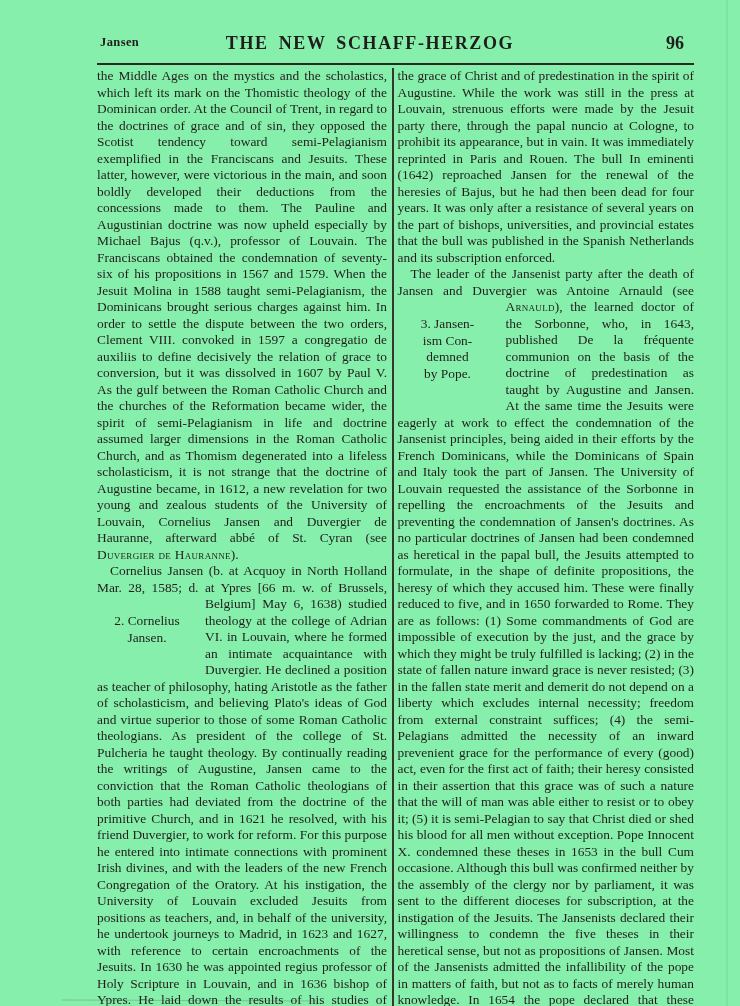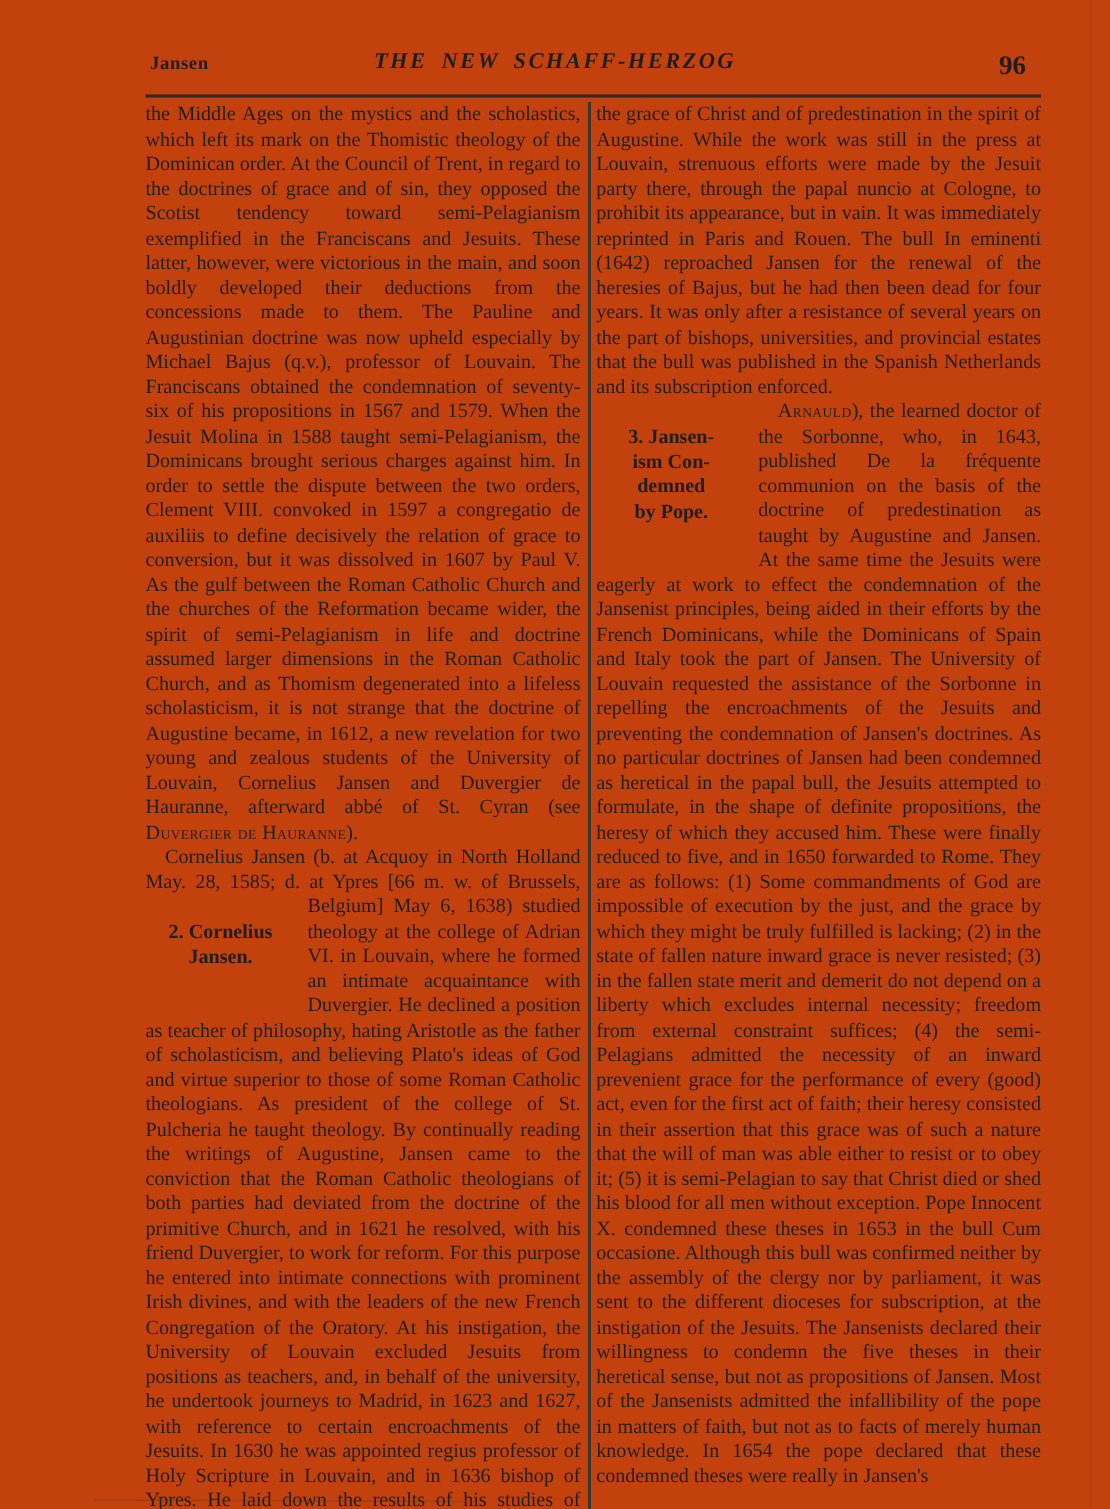--- a/index.html
+++ b/index.html
@@ -4,40 +4,39 @@
 <style>
   html, body { margin: 0; padding: 0; }
   body {
     width: 740px; height: 1006px;
     background: #f4f2ee;
     font-family: "Liberation Serif", "DejaVu Serif", serif;
   }
   .page {
     position: relative;
     width: 740px; height: 1006px;
-    background: #c2410c;
+    background: #86efac;
     color: #201e1a;
     overflow: hidden;
   }
   
   .header {
     position: absolute;
     top: 33px; left: 0; right: 0;
     height: 20px;
   }
   .running-head {
     position: absolute; left: 100px; top: 2px;
     font-size: 12.5px; font-weight: bold; letter-spacing: 0.4px;
   }
   .page-title {
     position: absolute; left: 0; right: 0; top: 0;
     text-align: center;
-    font-size: 15px; letter-spacing: 1.6px; font-weight: bold;
+    font-size: 18px; letter-spacing: 1.6px; font-weight: bold;
     word-spacing: 4px;
-    font-style: italic;
   }
   .page-number {
     position: absolute; right: 56px; top: 0;
     font-size: 18px; font-weight: bold;
   }
   .header-rule {
     position: absolute;
     top: 63px; left: 97px;
     width: 597px; height: 2px;
     background: #2b2923;
@@ -65,21 +64,21 @@
   .para { margin: 0; }
   .para.indent { text-indent: 13px; }
   .run { }
   .run.italic { }
   .run.smallcaps { font-variant: small-caps; letter-spacing: 0.3px; }
   .cutin {
     float: left;
     width: 100px;
     margin: 1px 8px 1px 0;
     padding: 16px 0;
-    font-weight: bold;
+    font-weight: normal;
     text-align: center;
     text-indent: 0;
     white-space: pre-line;
     line-height: 16.5px;
   }
   
   .edge-shade {
     position: absolute; top: 0; bottom: 0; right: 12px;
     width: 2px; background: rgba(70,65,55,0.07);
   }
@@ -99,27 +98,27 @@
     <span class="running-head">Jansen</span>
     <span class="page-title">THE NEW SCHAFF-HERZOG</span>
     <span class="page-number">96</span>
   </div>
 
   <div class="header-rule"></div>
 
   <div class="columns">
     <div class="col col-left">
         <p class="para"><span class="run">the Middle Ages on the mystics and the scholastics, which left its mark on the Thomistic theology of the Dominican order.  At the Council of Trent, in regard to the doctrines of grace and of sin, they opposed the Scotist tendency toward semi-Pelagianism exemplified in the Franciscans and Jesuits.  These latter, however, were victorious in the main, and soon boldly developed their deductions from the concessions made to them.  The Pauline and Augustinian doctrine was now upheld especially by Michael Bajus (q.v.), professor of Louvain.  The Franciscans obtained the condemnation of seventy-six of his propositions in 1567 and 1579.  When the Jesuit Molina in 1588 taught semi-Pelagianism, the Dominicans brought serious charges against him.  In order to settle the dispute between the two orders, Clement VIII. convoked in 1597 a </span><span class="run italic">congregatio de auxiliis</span><span class="run"> to define decisively the relation of grace to conversion, but it was dissolved in 1607 by Paul V.  As the gulf between the Roman Catholic Church and the churches of the Reformation became wider, the spirit of semi-Pelagianism in life and doctrine assumed larger dimensions in the Roman Catholic Church, and as Thomism degenerated into a lifeless scholasticism, it is not strange that the doctrine of Augustine became, in 1612, a new revelation for two young and zealous students of the University of Louvain, Cornelius Jansen and Duvergier de Hauranne, afterward abbé of St. Cyran (see </span><span class="run smallcaps">Duvergier de Hauranne</span><span class="run">).</span></p>
-        <p class="para indent"><span class="run">Cornelius Jansen (b. at Acquoy in North Holland May. 28, 1585; d. at Ypres [66 m. w. of Brussels, </span><span class="cutin">2. Cornelius
+        <p class="para indent"><span class="run">Cornelius Jansen (b. at Acquoy in North Holland Mar. 28, 1585; d. at Ypres [66 m. w. of Brussels, </span><span class="cutin">2. Cornelius
 Jansen.</span><span class="run">Belgium] May 6, 1638) studied theology at the college of Adrian VI. in Louvain, where he formed an intimate acquaintance with Duvergier.  He declined a position as teacher of philosophy, hating Aristotle as the father of scholasticism, and believing Plato's ideas of God and virtue superior to those of some Roman Catholic theologians.  As president of the college of St. Pulcheria he taught theology.  By continually reading the writings of Augustine, Jansen came to the conviction that the Roman Catholic theologians of both parties had deviated from the doctrine of the primitive Church, and in 1621 he resolved, with his friend Duvergier, to work for reform.  For this purpose he entered into intimate connections with prominent Irish divines, and with the leaders of the new French Congregation of the Oratory.  At his instigation, the University of Louvain excluded Jesuits from positions as teachers, and, in behalf of the university, he undertook journeys to Madrid, in 1623 and 1627, with reference to certain encroachments of the Jesuits.  In 1630 he was appointed regius professor of Holy Scripture in Louvain, and in 1636 bishop of Ypres.  He laid down the results of his studies of Augustine in his comprehensive work, </span></p>
       </div>
     <div class="column-divider"></div>
     <div class="col col-right">
         <p class="para"><span class="run">the grace of Christ and of predestination in the spirit of Augustine.  While the work was still in the press at Louvain, strenuous efforts were made by the Jesuit party there, through the papal nuncio at Cologne, to prohibit its appearance, but in vain.  It was immediately reprinted in Paris and Rouen.  The bull </span><span class="run italic">In eminenti</span><span class="run"> (1642) reproached Jansen for the renewal of the heresies of Bajus, but he had then been dead for four years.  It was only after a resistance of several years on the part of bishops, universities, and provincial estates that the bull was published in the Spanish Netherlands and its subscription enforced.</span></p>
-        <p class="para indent"><span class="cutin">3. Jansen-
+        <p class="para indent"><span class="run">The leader of the Jansenist party after the death of Jansen and Duvergier was Antoine Arnauld (see </span><span class="cutin">3. Jansen-
 ism Con-
 demned
 by Pope.</span><span class="run smallcaps">Arnauld</span><span class="run">), the learned doctor of the Sorbonne, who, in 1643, published </span><span class="run italic">De la fréquente communion</span><span class="run"> on the basis of the doctrine of predestination as taught by Augustine and Jansen.  At the same time the Jesuits were eagerly at work to effect the condemnation of the Jansenist principles, being aided in their efforts by the French Dominicans, while the Dominicans of Spain and Italy took the part of Jansen.  The University of Louvain requested the assistance of the Sorbonne in repelling the encroachments of the Jesuits and preventing the condemnation of Jansen's doctrines.  As no particular doctrines of Jansen had been condemned as heretical in the papal bull, the Jesuits attempted to formulate, in the shape of definite propositions, the heresy of which they accused him.  These were finally reduced to five, and in 1650 forwarded to Rome.  They are as follows:  (1) Some commandments of God are impossible of execution by the just, and the grace by which they might be truly fulfilled is lacking;  (2) in the state of fallen nature inward grace is never resisted;  (3) in the fallen state merit and demerit do not depend on a liberty which excludes internal necessity; freedom from external constraint suffices;  (4) the semi-Pelagians admitted the necessity of an inward prevenient grace for the performance of every (good) act, even for the first act of faith; their heresy consisted in their assertion that this grace was of such a nature that the will of man was able either to resist or to obey it;  (5) it is semi-Pelagian to say that Christ died or shed his blood for all men without exception.  Pope Innocent X. condemned these theses in 1653 in the bull </span><span class="run italic">Cum occasione</span><span class="run">.  Although this bull was confirmed neither by the assembly of the clergy nor by parliament, it was sent to the different dioceses for subscription, at the instigation of the Jesuits.  The Jansenists declared their willingness to condemn the five theses in their heretical sense, but not as propositions of Jansen.  Most of the Jansenists admitted the infallibility of the pope in matters of faith, but not as to facts of merely human knowledge.  In 1654 the pope declared that these condemned theses were really in Jansen's </span></p>
       </div>
   </div>
 
   <div class="edge-shade"></div>
   <div class="bottom-line"></div>
 
 </div>

